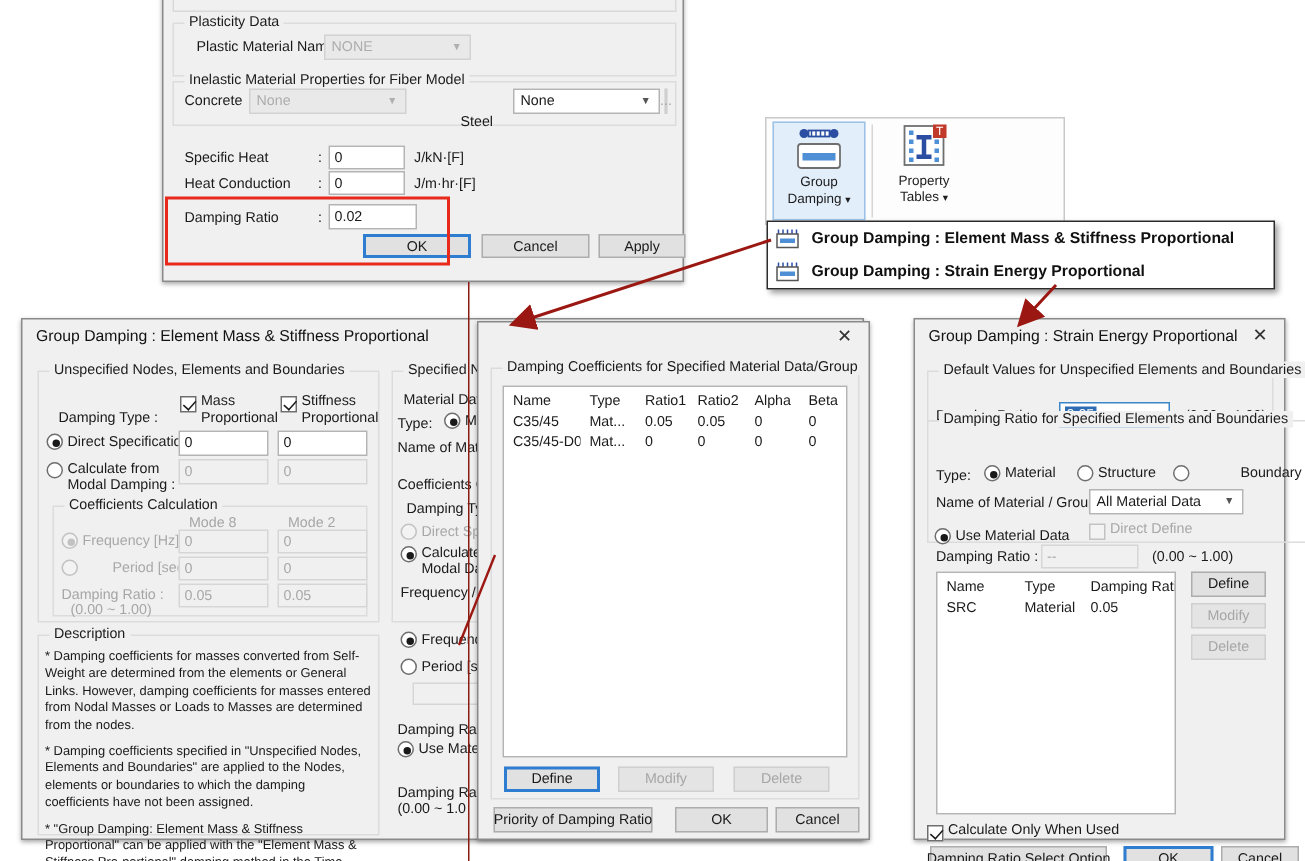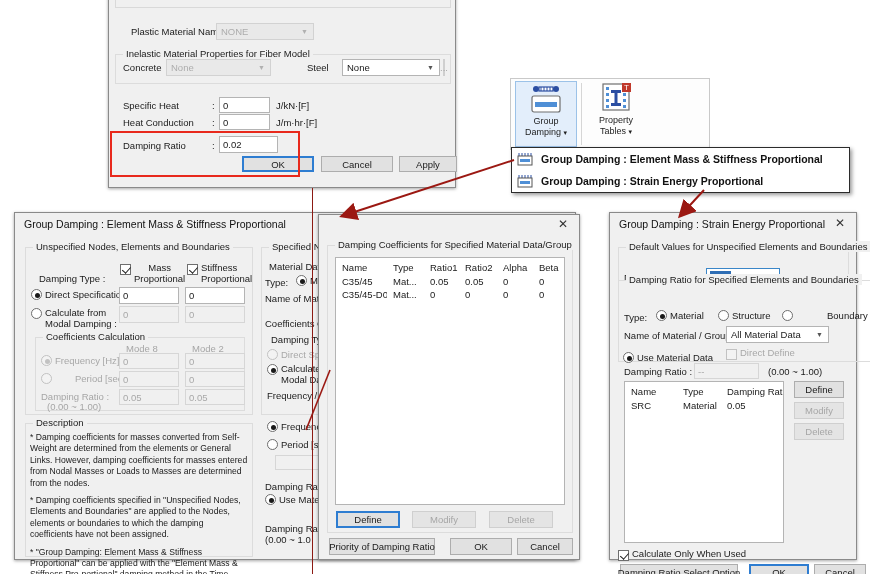--- a/index.html
+++ b/index.html
@@ -216,35 +216,38 @@
 </head>
 <body>
 
 <div id="stage">
 
   <div class="dlg" id="matdlg" style="left:108px; top:-12px; width:348px; height:200px; border-top:none;">
     <div class="dlg-body" style="height:100%;">
 
       <div class="topstrip" style="left:6px; top:8px; width:336px; height:12px;"></div>
 
+      <div class="group" style="left:6px; top:27px; width:336px; height:36px;">
+        <span class="glabel">Plasticity Data</span>
+      </div>
       <div class="lbl" style="left:22px; top:38px;">Plastic Material Name</div>
       <div class="combo dis" style="left:107px; top:35px; width:98px; height:17px;">
         <span>NONE</span>
         <span class="arw">▼</span>
       </div>
 
       <div class="group" style="left:6px; top:66px; width:336px; height:30px;">
         <span class="glabel">Inelastic Material Properties for Fiber Model</span>
       </div>
       <div class="lbl" style="left:14px; top:74px;">Concrete</div>
       <div class="combo dis" style="left:57px; top:71px; width:105px; height:17px;">
         <span>None</span>
         <span class="arw">▼</span>
       </div>
-      <div class="lbl" style="left:198px; top:74px;">Steel</div>
+      <div class="lbl" style="left:198px; top:88px;">Steel</div>
       <div class="combo" style="left:233px; top:71px; width:98px; height:17px;">
         <span>None</span>
         <span class="arw">▼</span>
       </div>
       <div class="btn dis" style="left:334px; top:71px; width:0px; height:17px;">...</div>
 
       <div class="lbl" style="left:14px; top:112px;">Specific Heat</div>
       <div class="lbl" style="left:103px; top:112px;">:</div>
       <div class="fld" style="left:110px; top:109px; width:51px; height:16px;">0</div>
       <div class="lbl" style="left:167px; top:112px;">J/kN·[F]</div>
@@ -355,21 +358,21 @@
       <span class="dlg-close" style="right:8px;">✕</span>
     </div>
     <div class="dlg-body">
 
       <div class="group" style="left:10px; top:14px; width:228px; height:168px;">
         <span class="glabel">Unspecified Nodes, Elements and Boundaries</span>
       </div>
 
       <div class="lbl" style="left:24px; top:40px;">Damping Type :</div>
 
-      <div class="chk on" style="left:105px; top:30px;text-align:center;">
+      <div class="chk on" style="left:105px; top:30px;">
         <span class="box"></span>
         <span class="ctxt">
           <span>Mass</span><br>
           <span>Proportional</span>
         </span>
       </div>
       <div class="chk on" style="left:172px; top:30px;">
         <span class="box"></span>
         <span class="ctxt">
           <span>Stiffness</span><br>

